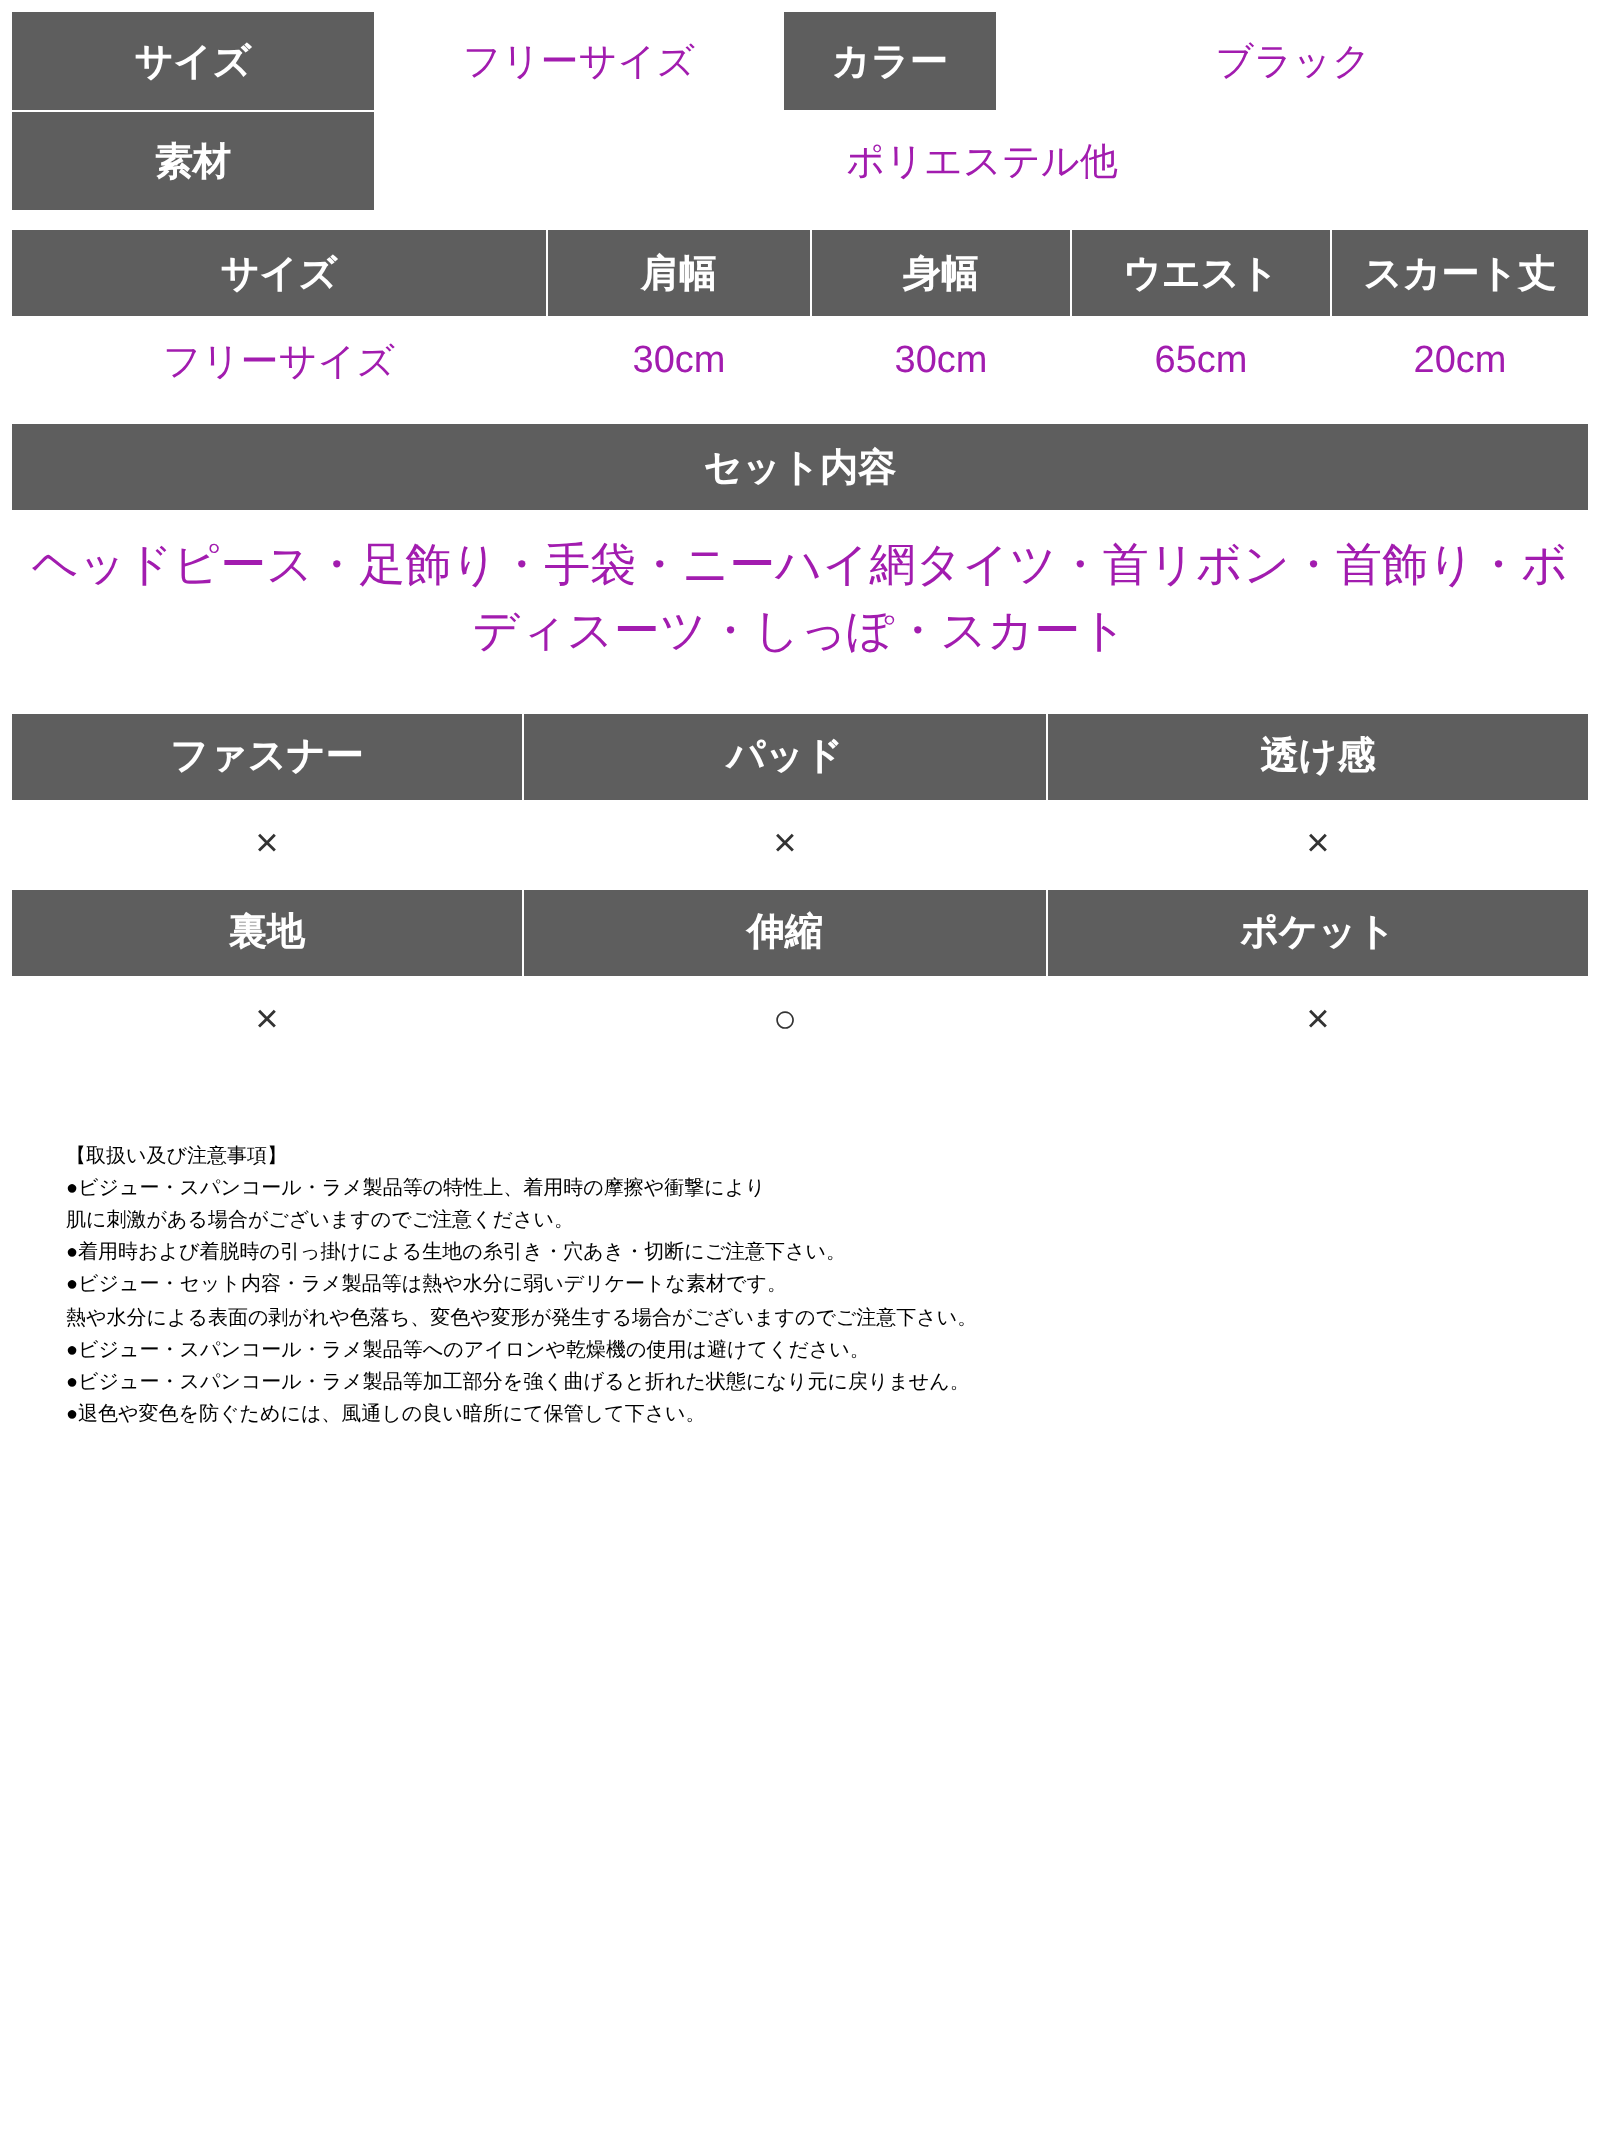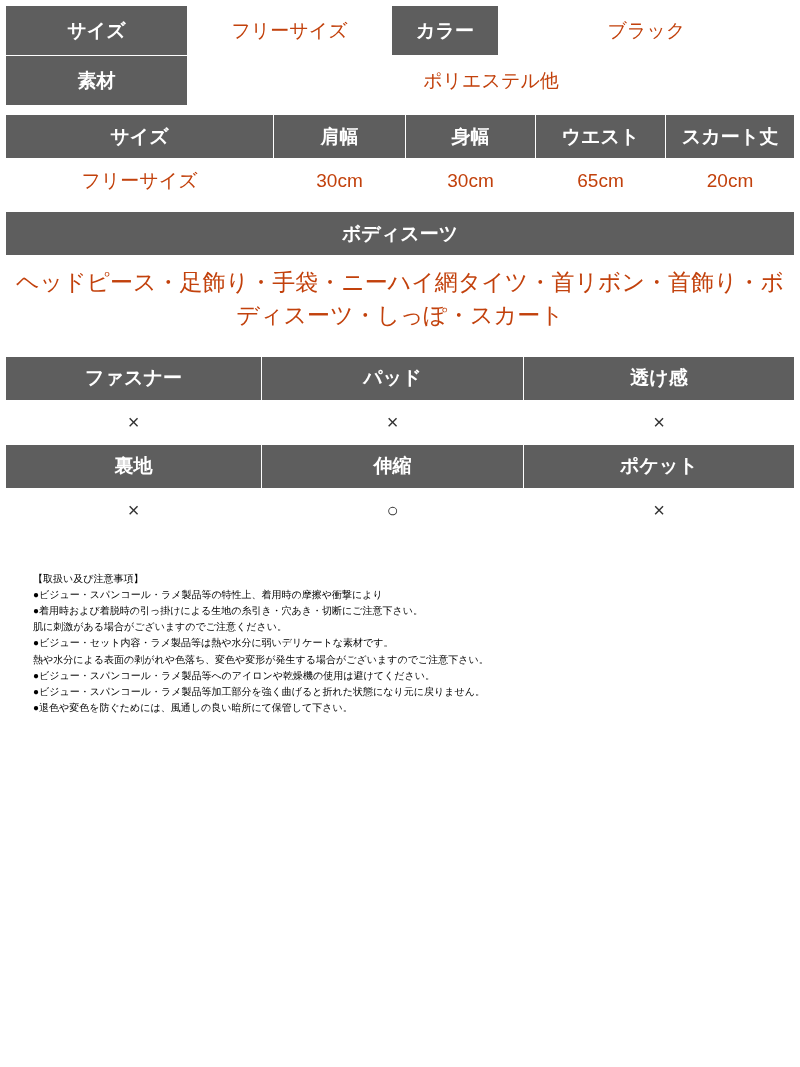--- a/index.html
+++ b/index.html
@@ -20,21 +20,21 @@
   table {
     border-collapse: collapse;
     width: 790px;
     table-layout: fixed;
   }
   td {
     border: 1px solid #ffffff;
     text-align: center;
     vertical-align: middle;
     font-size: 19px;
-    color: #c2410c;
+    color: #a21caf;
     background: #ffffff;
   }
   td.hd {
     background: #5e5e5e;
     color: #ffffff;
     font-weight: bold;
   }
   
   #t1 td { height: 50px; border-color: #ffffff; }
   #t1 { border: 0; }
@@ -101,21 +101,21 @@
       <td>20cm</td>
     </tr>
   </tbody>
     </table>
 
   <div class="spacer"></div>
 
   <table id="t3">
     <tbody>
         <tr>
-      <td class="hd">ボディスーツ</td>
+      <td class="hd">セット内容</td>
     </tr>
     <tr>
       <td class="contents">ヘッドピース・足飾り・手袋・ニーハイ網タイツ・首リボン・首飾り・ボディスーツ・しっぽ・スカート</td>
     </tr>
   </tbody>
     </table>
 
   <div class="spacer"></div>
 
   <table id="t4">
@@ -139,22 +139,22 @@
       <td class="mark">×</td>
       <td class="mark">○</td>
       <td class="mark">×</td>
     </tr>
   </tbody>
     </table>
 
   <div class="notes">
     <div>【取扱い及び注意事項】</div>
     <div>●ビジュー・スパンコール・ラメ製品等の特性上、着用時の摩擦や衝撃により</div>
+    <div>肌に刺激がある場合がございますのでご注意ください。</div>
     <div>●着用時および着脱時の引っ掛けによる生地の糸引き・穴あき・切断にご注意下さい。</div>
-    <div>肌に刺激がある場合がございますのでご注意ください。</div>
     <div>●ビジュー・セット内容・ラメ製品等は熱や水分に弱いデリケートな素材です。</div>
     <div>熱や水分による表面の剥がれや色落ち、変色や変形が発生する場合がございますのでご注意下さい。</div>
     <div>●ビジュー・スパンコール・ラメ製品等へのアイロンや乾燥機の使用は避けてください。</div>
     <div>●ビジュー・スパンコール・ラメ製品等加工部分を強く曲げると折れた状態になり元に戻りません。</div>
     <div>●退色や変色を防ぐためには、風通しの良い暗所にて保管して下さい。</div>
   </div>
 
 </div>
 
 </body></html>

